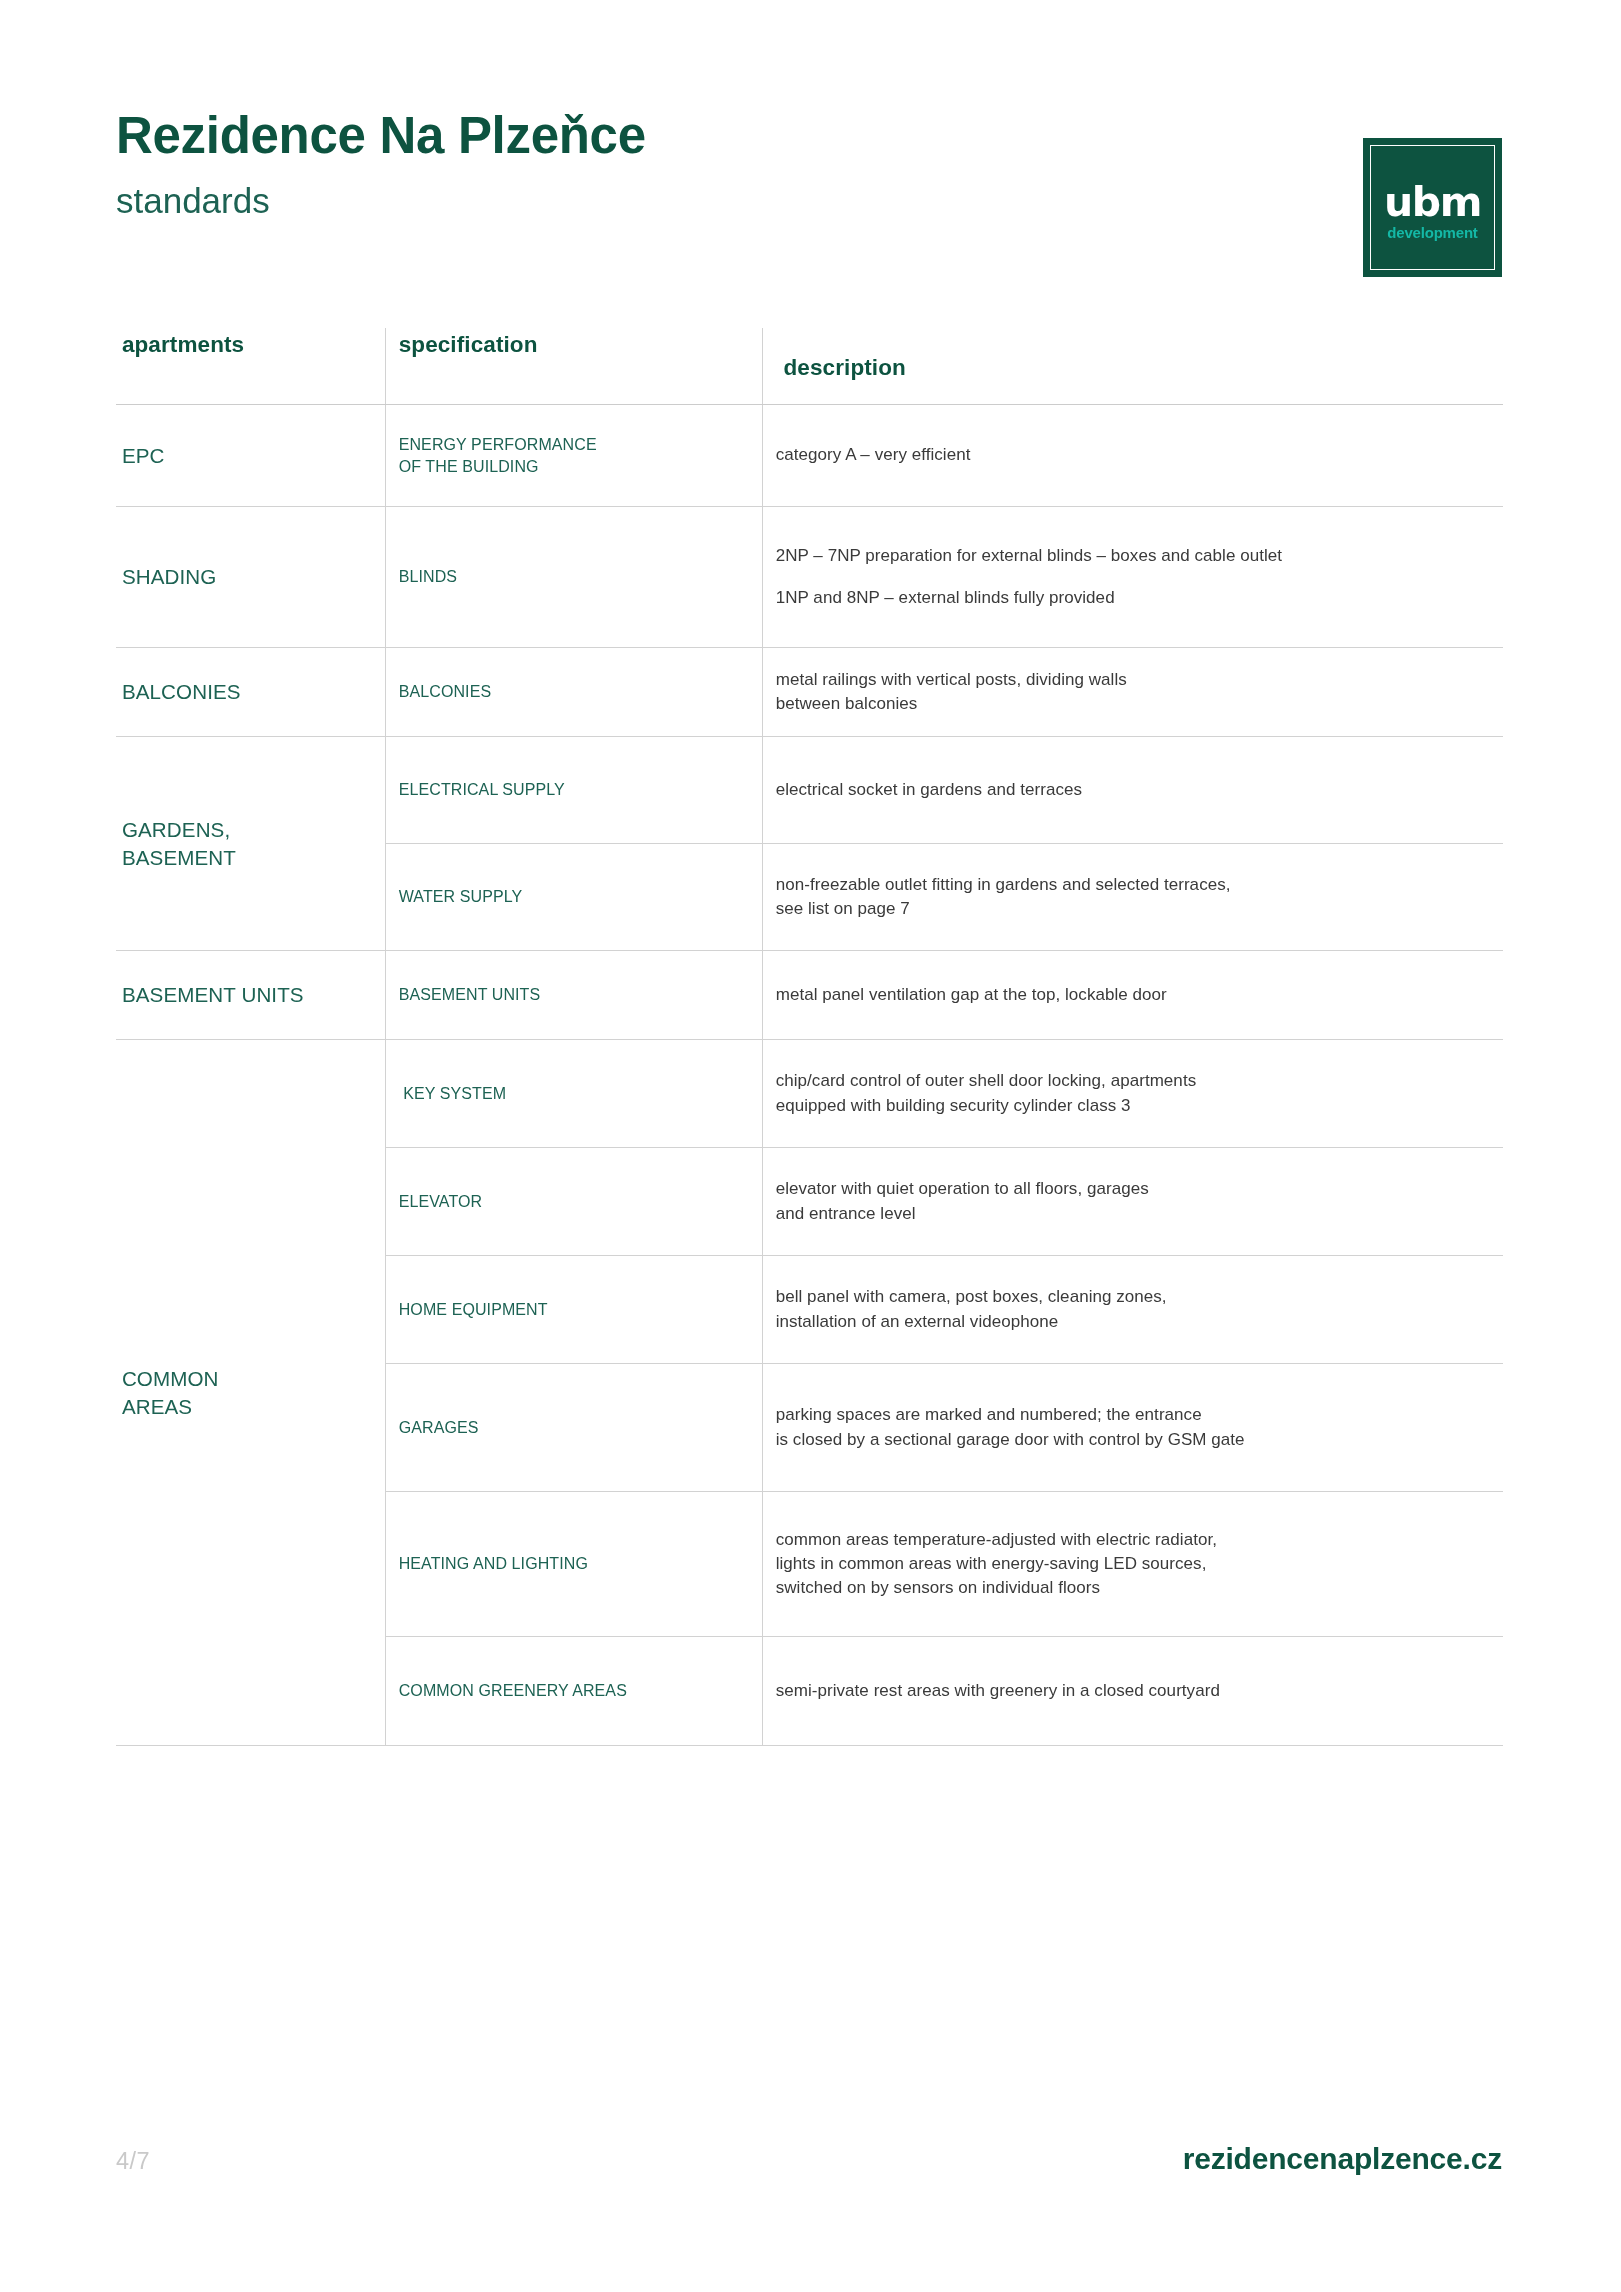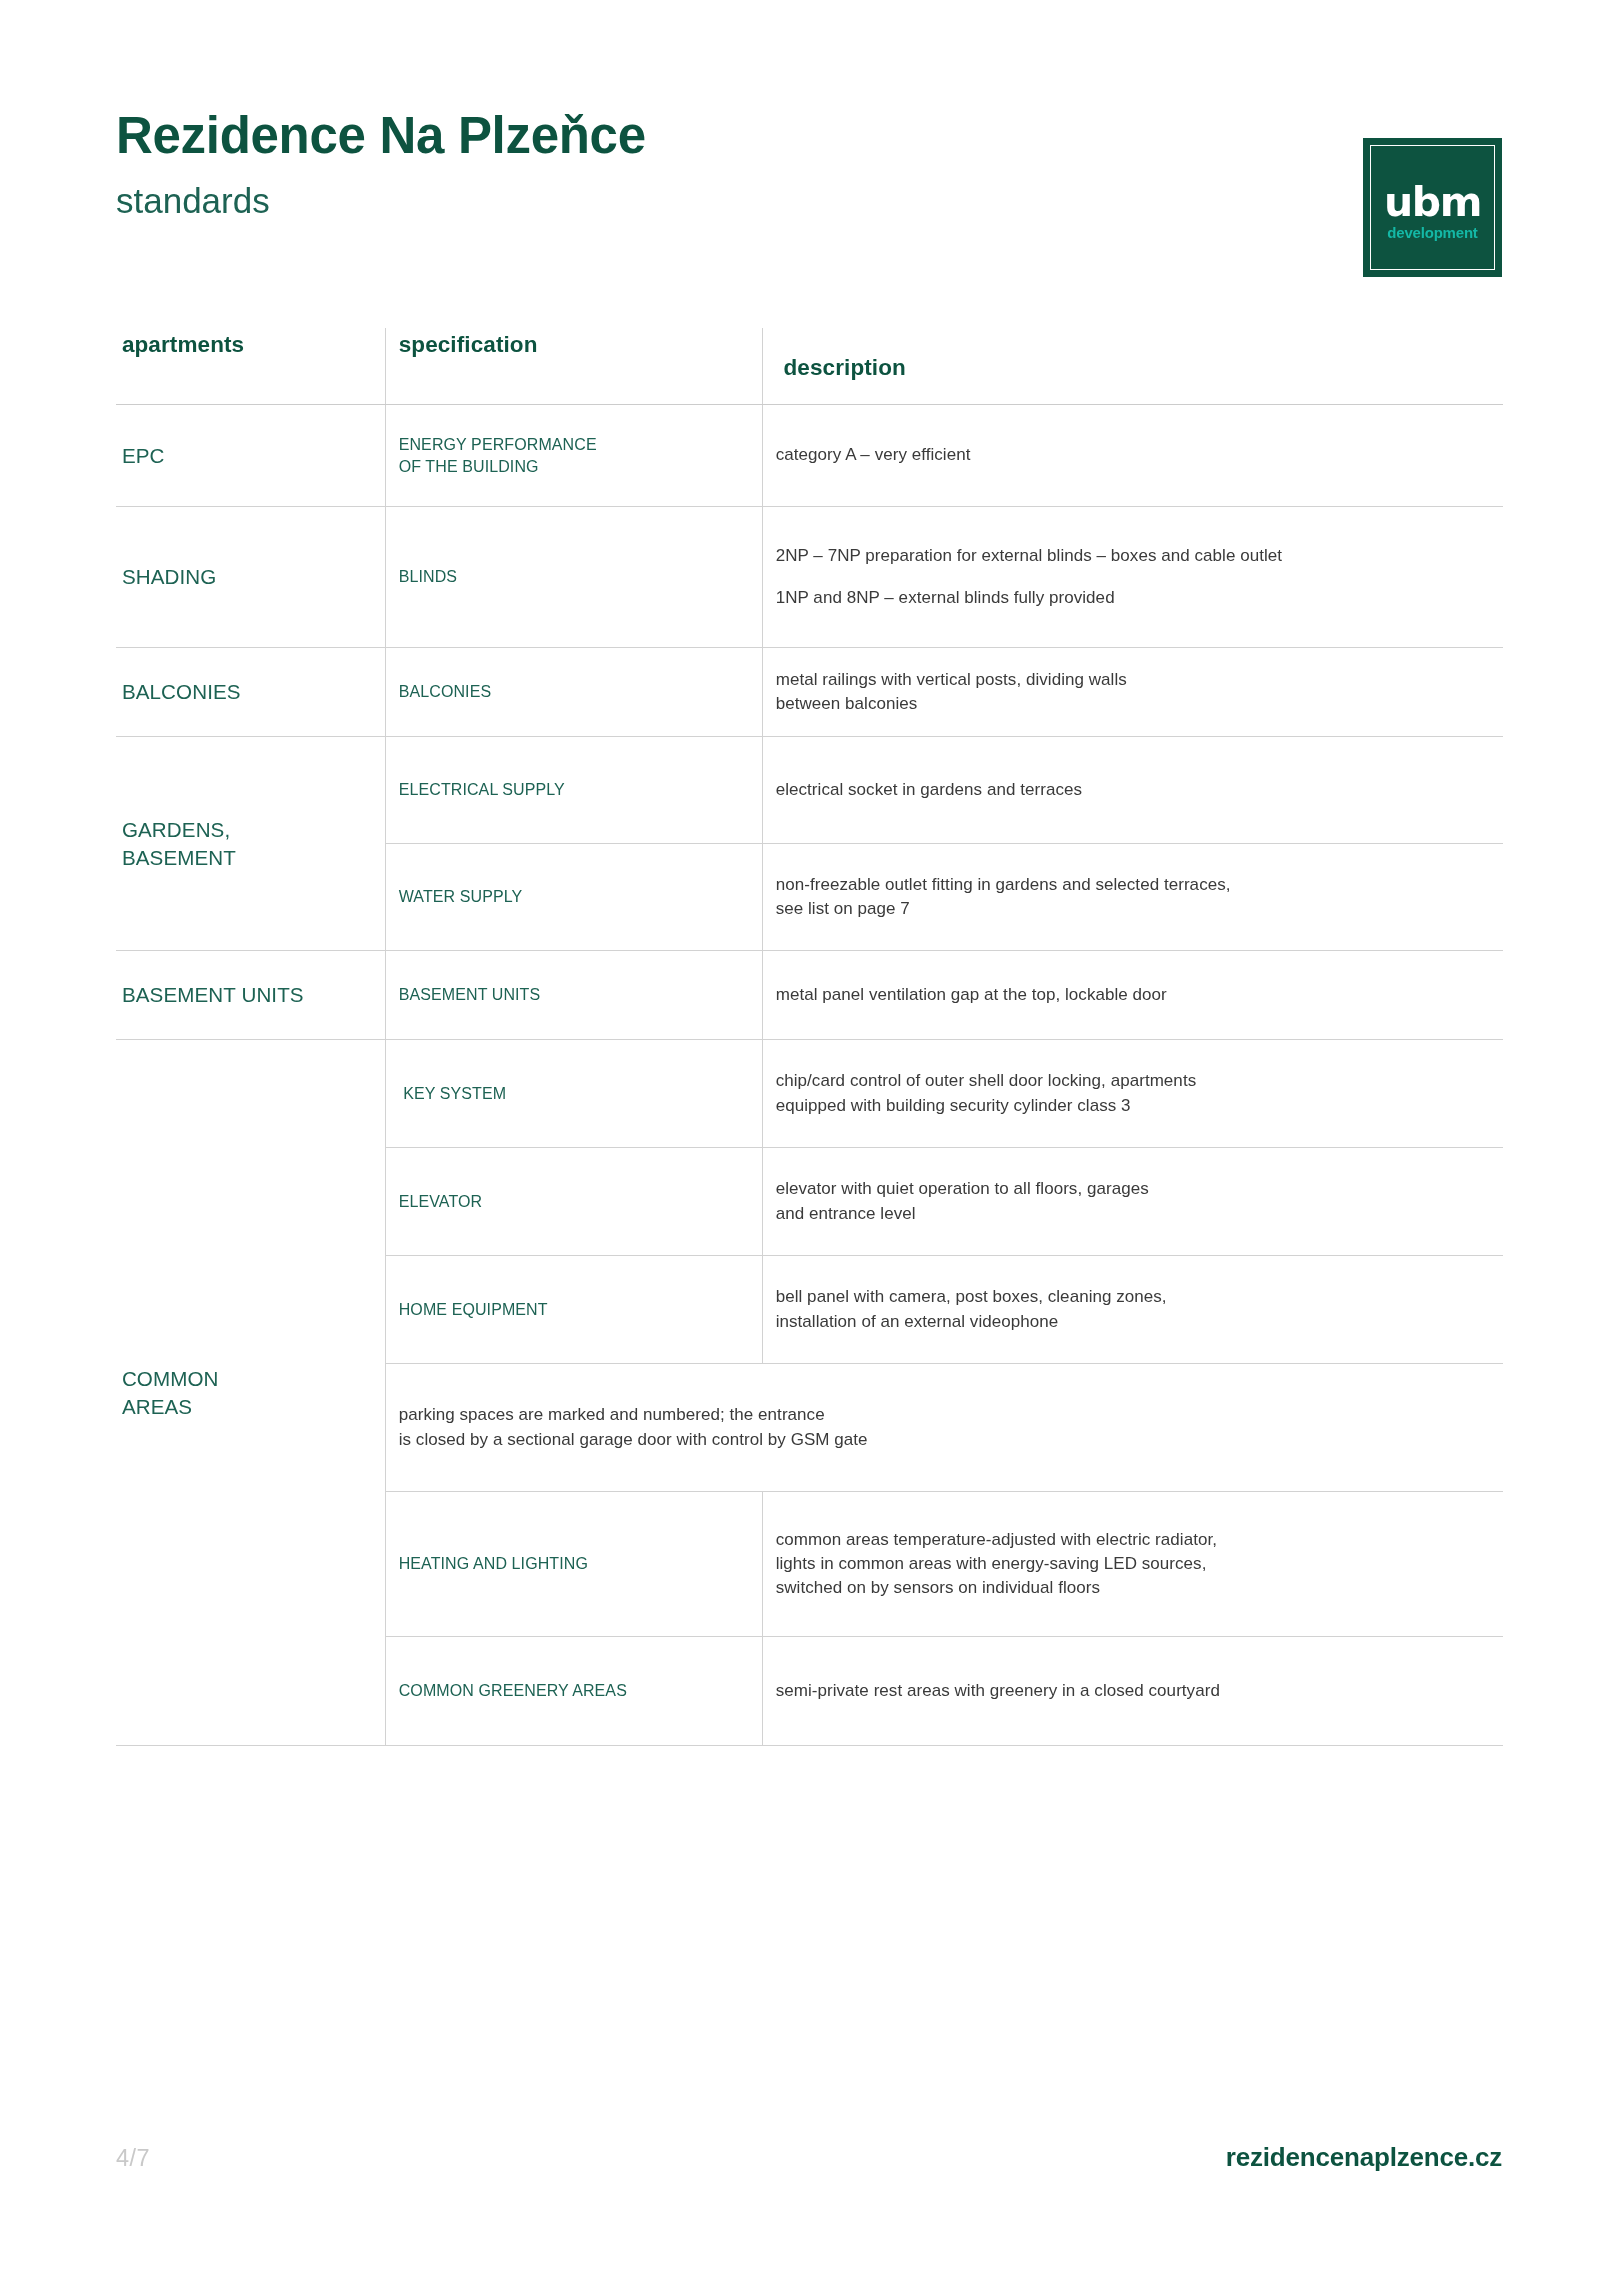--- a/index.html
+++ b/index.html
@@ -210,21 +210,21 @@
     align-items: baseline;
     justify-content: space-between;
   }
   .page-num {
     font-size: 23.5px;
     font-weight: 300;
     color: #c9c9c9;
     letter-spacing: 0.4px;
   }
   .site {
-    font-size: 26px;
+    font-size: 30px;
     font-weight: bold;
     color: #0d5340;
     letter-spacing: -0.2px;
   }
 </style>
 </head>
 <body>
 
 <div class="page">
 
@@ -358,20 +358,23 @@
         <div class="subrow" style="height:108px">
           <div class="col2">
             <span class="spec-text">HOME EQUIPMENT</span>
           </div>
           <div class="col3">
             <span class="desc-text" style="white-space:pre-line">bell panel with camera, post boxes, cleaning zones,
 installation of an external videophone</span>
           </div>
         </div>
         <div class="subrow" style="height:128px">
+          <div class="col2">
+            <span class="spec-text">GARAGES</span>
+          </div>
           <div class="col3">
             <span class="desc-text" style="white-space:pre-line">parking spaces are marked and numbered; the entrance
 is closed by a sectional garage door with control by GSM gate</span>
           </div>
         </div>
         <div class="subrow" style="height:145px">
           <div class="col2">
             <span class="spec-text">HEATING AND LIGHTING</span>
           </div>
           <div class="col3">

